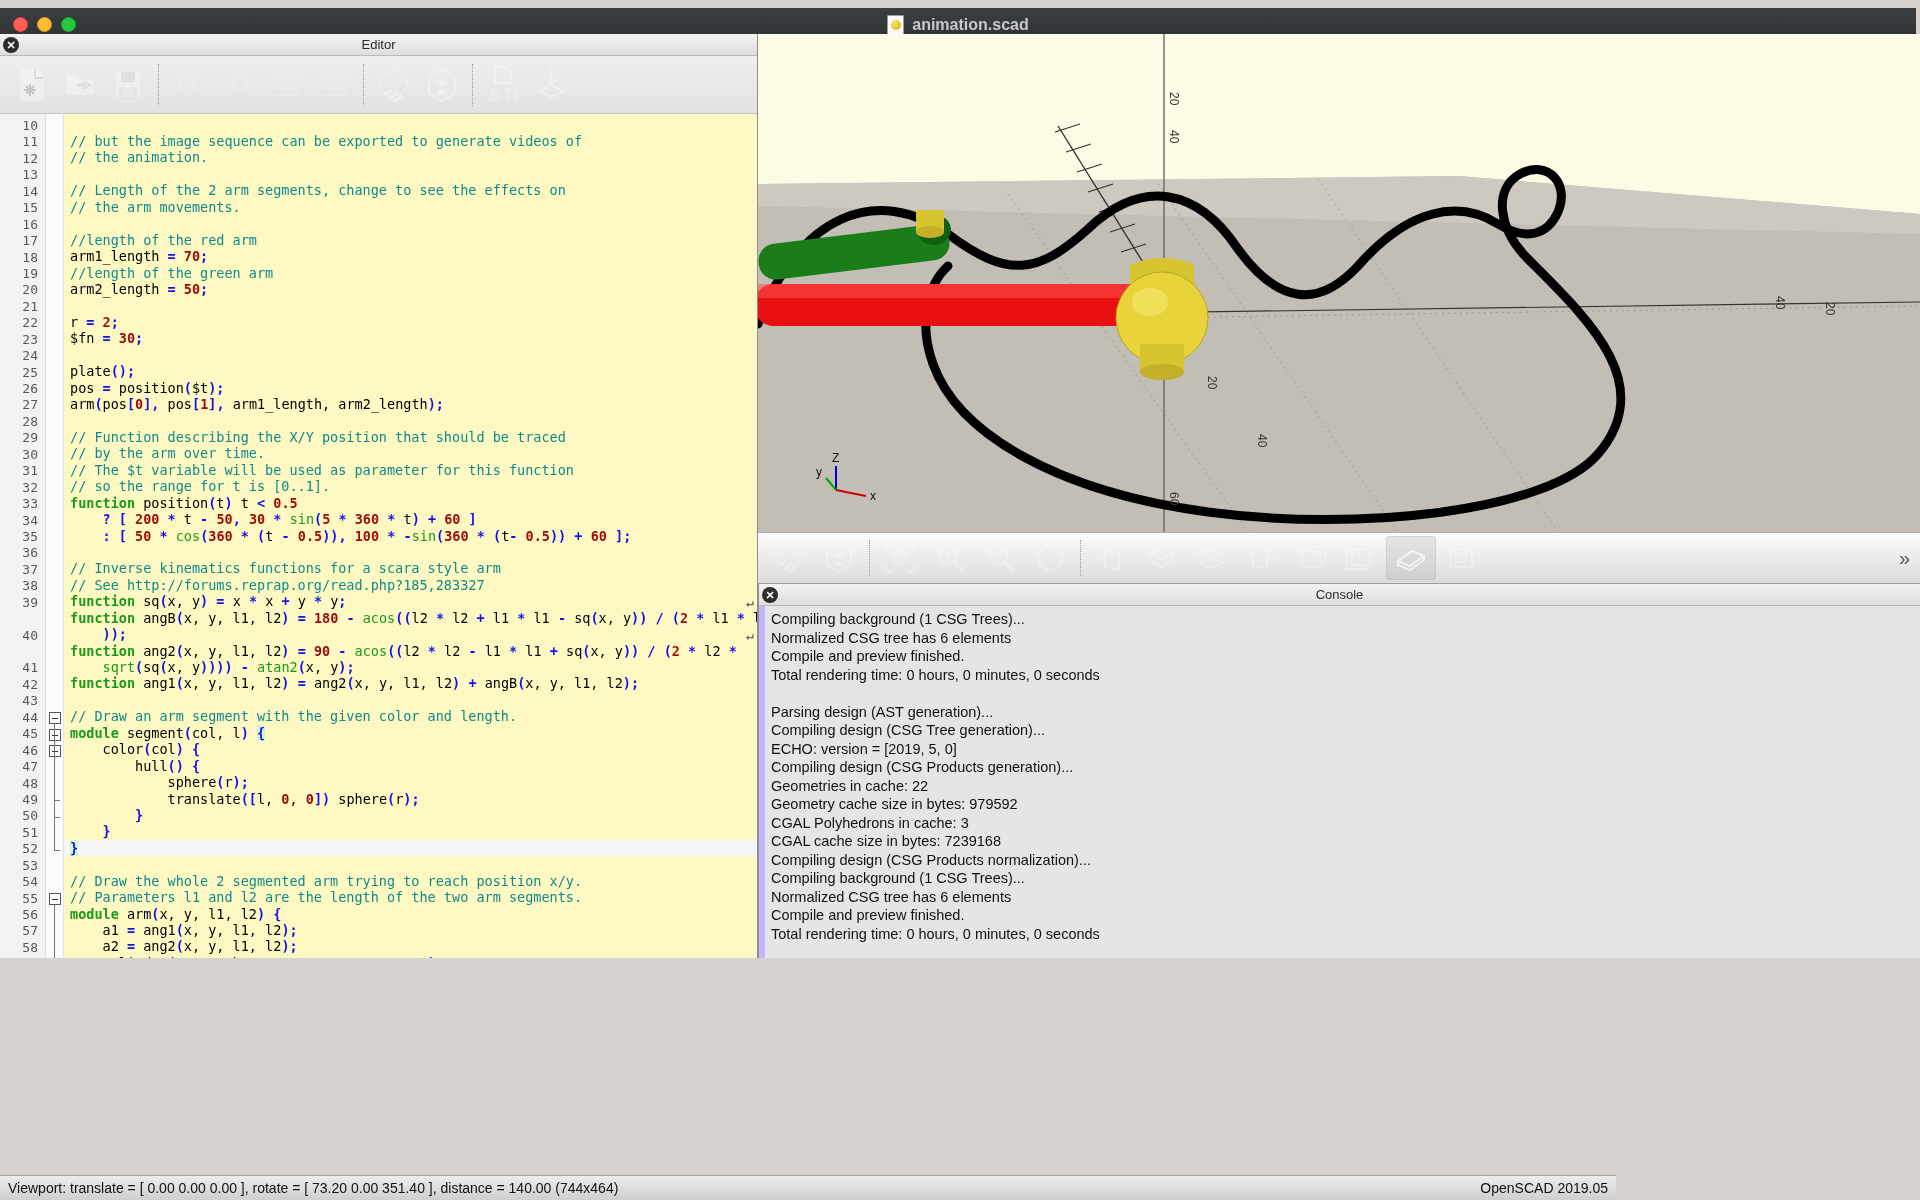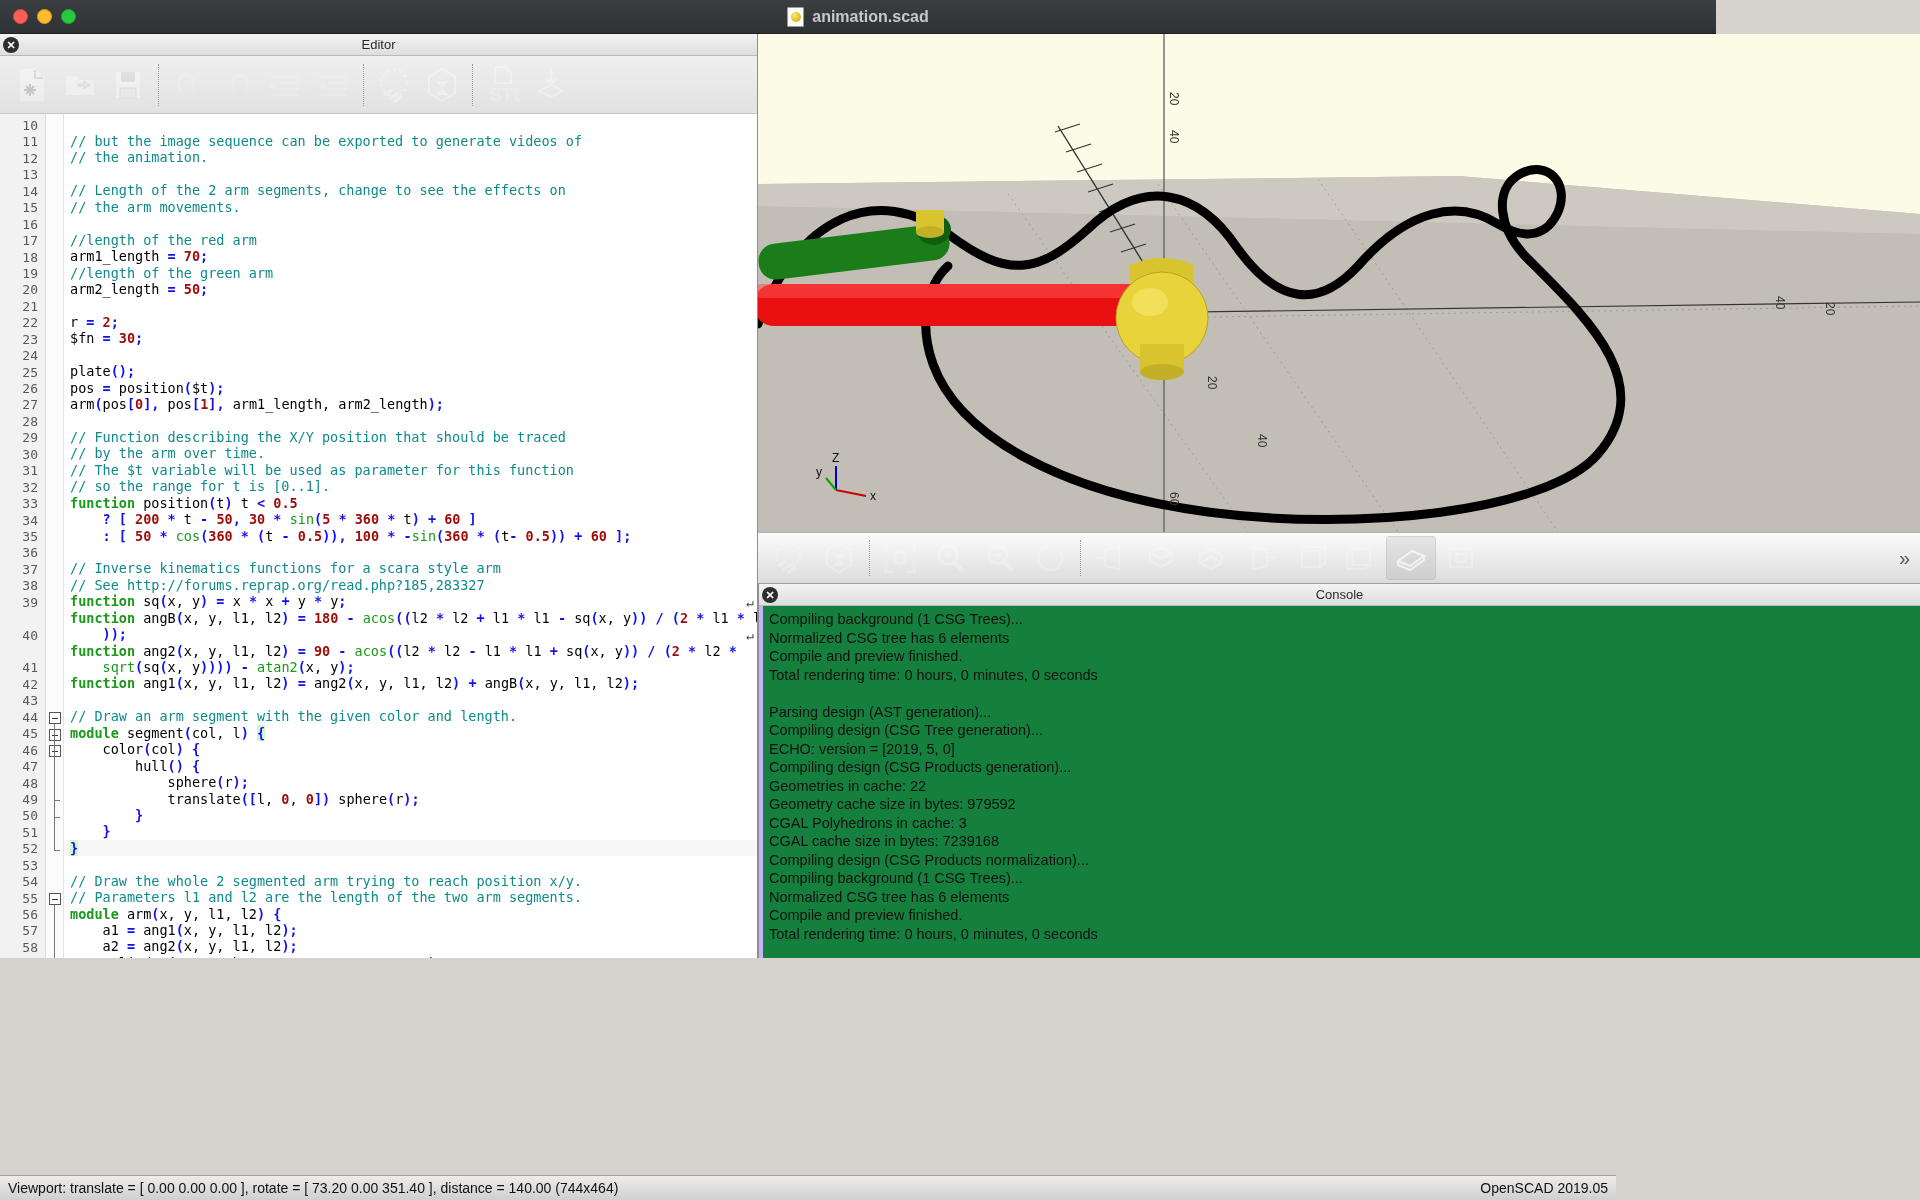--- a/index.html
+++ b/index.html
@@ -5,21 +5,21 @@
   * { box-sizing: border-box; margin: 0; padding: 0; }
   html, body {
     width: 1920px; height: 1200px; overflow: hidden;
     font-family: "Liberation Sans", sans-serif;
     background: #d6d2ce;
   }
   #app { position: relative; width: 1920px; height: 1200px; }
 
   
   .titlebar {
-    position: absolute; left: 0; top: 0; width: 1716px; height: 34px;
+    position: absolute; left: 0; top: 8px; width: 1916px; height: 34px;
     background: linear-gradient(#3c3f42, #2f3234);
     border-bottom: 1px solid #1c1e20;
     display: flex; align-items: center;
   }
   .traffic { display: flex; gap: 9px; margin-left: 13px; }
   .tl { width: 15px; height: 15px; border-radius: 50%; }
   .tl.red { background: #ff5f57; border: 1px solid #e0443e; }
   .tl.yellow { background: #febc2e; border: 1px solid #d89d26; }
   .tl.green { background: #28c840; border: 1px solid #1aab29; }
   .title-center {
@@ -70,21 +70,21 @@
   .tb-btn.dim { opacity: 0.16; }
   .tb-btn svg { display: block; }
   .tb-sep {
     width: 1px; height: 42px; margin: 0 6px;
     border-left: 1px dotted #9a9a9a;
   }
   .stl-label { font-size: 19px; font-weight: bold; color: #7d7d7d; opacity: .55; }
 
   
   .code-wrap {
-    flex: 1; background: #ffffff; position: relative; overflow: hidden;
+    flex: 1; background: #fef9c3; position: relative; overflow: hidden;
     display: flex;
   }
   .gutter {
     width: 46px; background: #f2f2f2; border-right: 1px solid #dcdcdc;
     flex: 0 0 46px; padding-top: 4px;
   }
   .fold-col {
     width: 18px; flex: 0 0 18px; background: #fbfbfb;
     border-right: 1px solid #e4e4e4; padding-top: 4px; position: relative;
   }
@@ -157,22 +157,22 @@
     border-left: 1px solid #8e8e8e;
   }
   .console-title {
     height: 22px; position: relative;
     background: linear-gradient(#f3f3f3, #dedede);
     border-bottom: 1px solid #b9b9b9;
     display: flex; align-items: center; justify-content: center;
   }
   .console-title span { font-size: 13px; color: #2a2a2a; }
   .console-body {
-    flex: 1; background: #15803d; padding: 4px 0 12px 6px; overflow: hidden;
-    border-left: 4px solid #c4b5fd;
+    flex: 1; background: #e5e5e5; padding: 4px 0 12px 6px; overflow: hidden;
+    border-left: 6px solid #c4b5fd;
   }
   .cline {
     font-family: "Liberation Sans", sans-serif; font-size: 14.5px;
     color: #111; height: 18.5px; line-height: 18.5px; white-space: pre;
   }
 
   
   .statusbar {
     position: absolute; left: 0; bottom: 0; width: 1616px; height: 25px;
     background: linear-gradient(#ededed, #cfcfcf);

